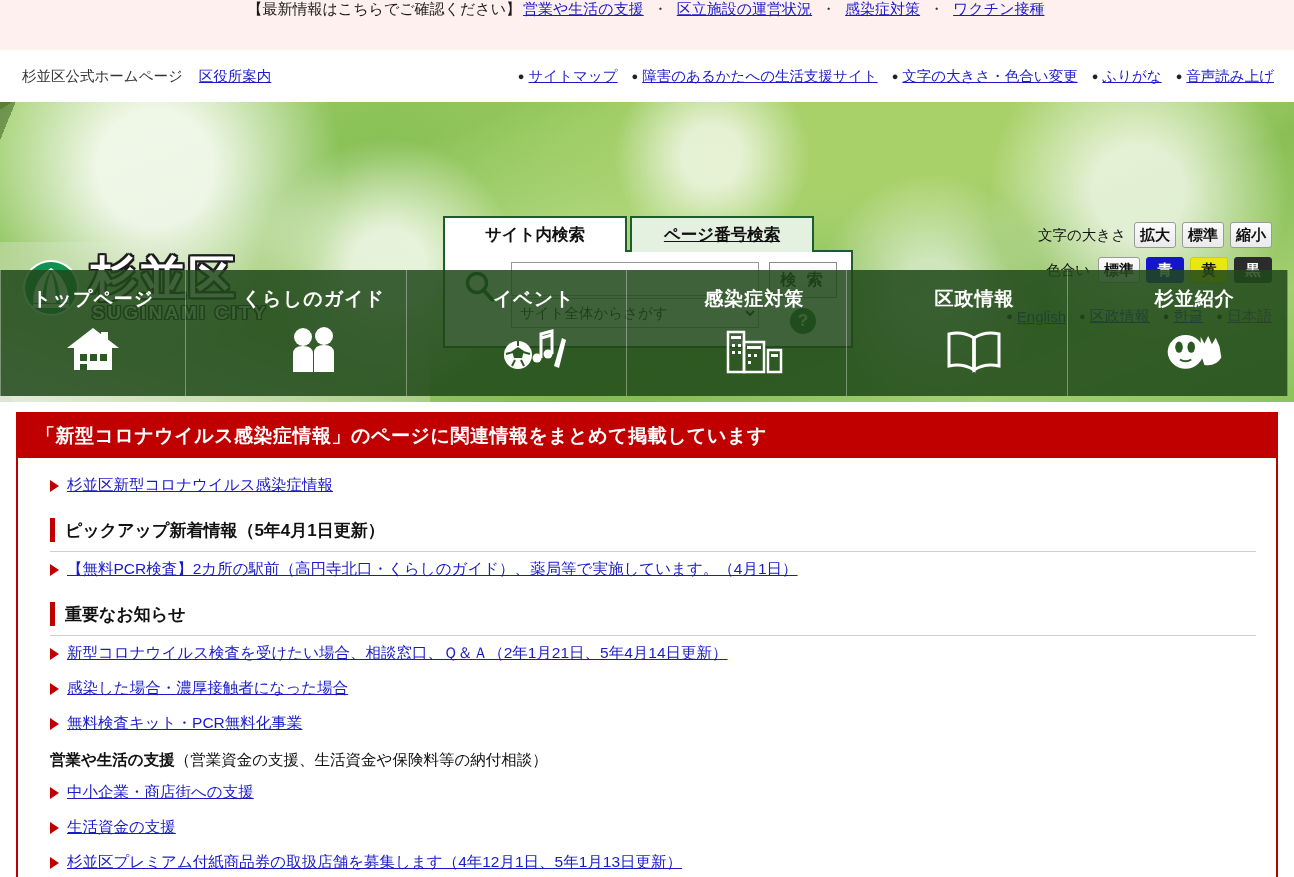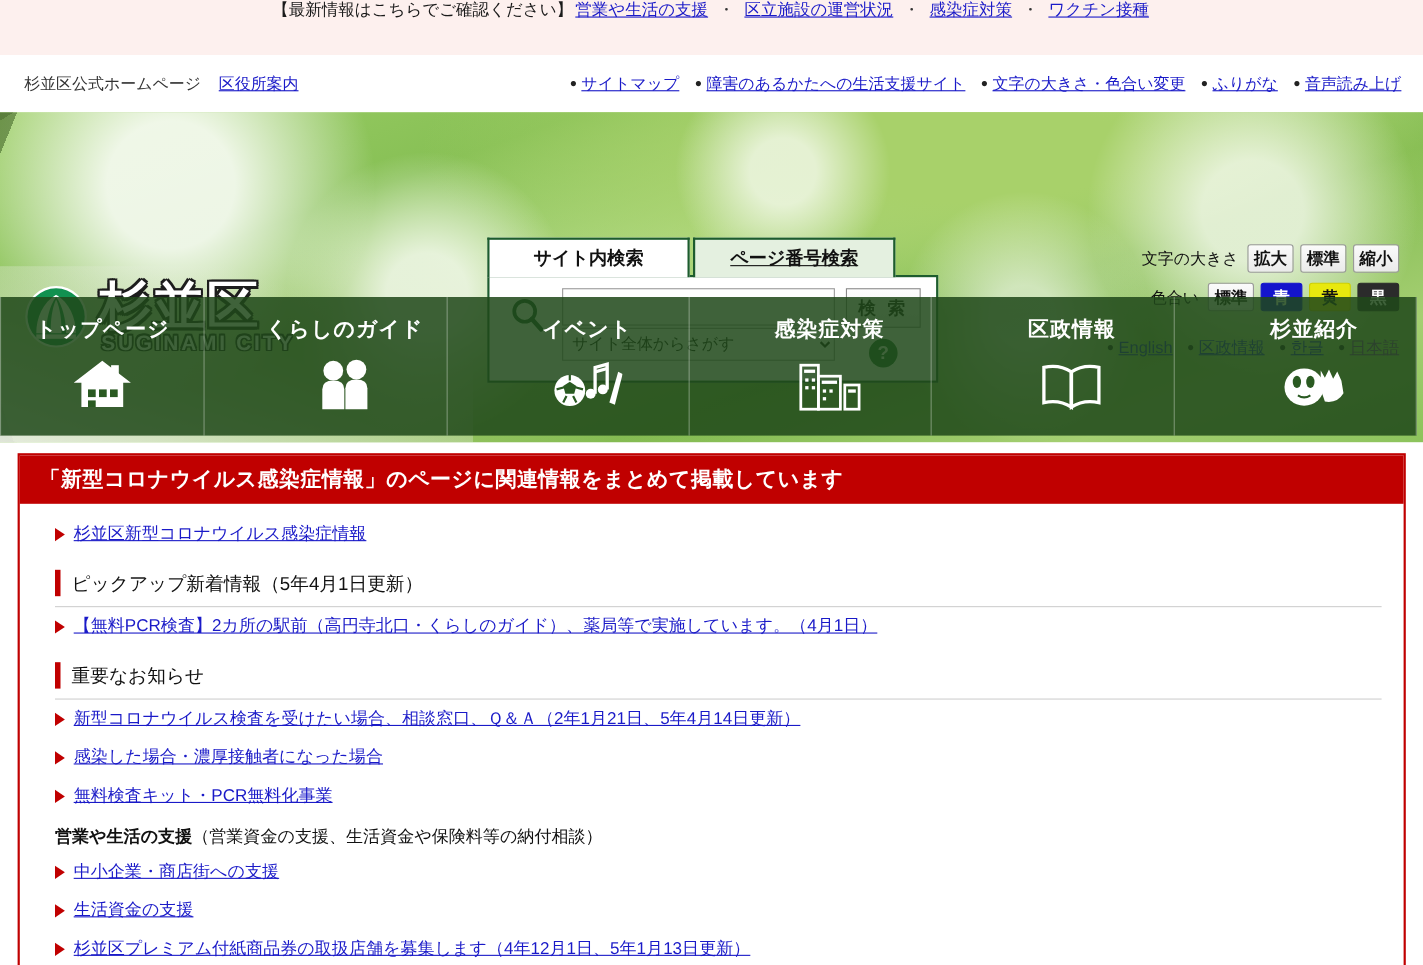--- a/index.html
+++ b/index.html
@@ -211,21 +211,21 @@
   }
   .link-row a { color: #1a1ac8; text-decoration: underline; font-size: 15.5px; }
 
   .sec-head {
     display: flex; align-items: center; gap: 10px;
     margin: 10px 0 0 12px;
     padding: 5px 0 9px 0;
     border-bottom: 1px solid #cfcfcf;
   }
   .sec-bar { width: 5px; height: 24px; background: #c00000; flex: 0 0 5px; }
-  .sec-title { font-size: 17px; font-weight: 400; color: #111; }
+  .sec-title { font-size: 17px; font-weight: 700; color: #111; }
 
   .para-row { padding: 9px 0 4px 12px; font-size: 15.5px; color: #111; }
   .para-row b { font-weight: 700; }
 </style>
 </head>
 <body>
 
 <div class="emergency-bar">
   <span>【最新情報はこちらでご確認ください】</span>
   <a href="#">営業や生活の支援</a>

